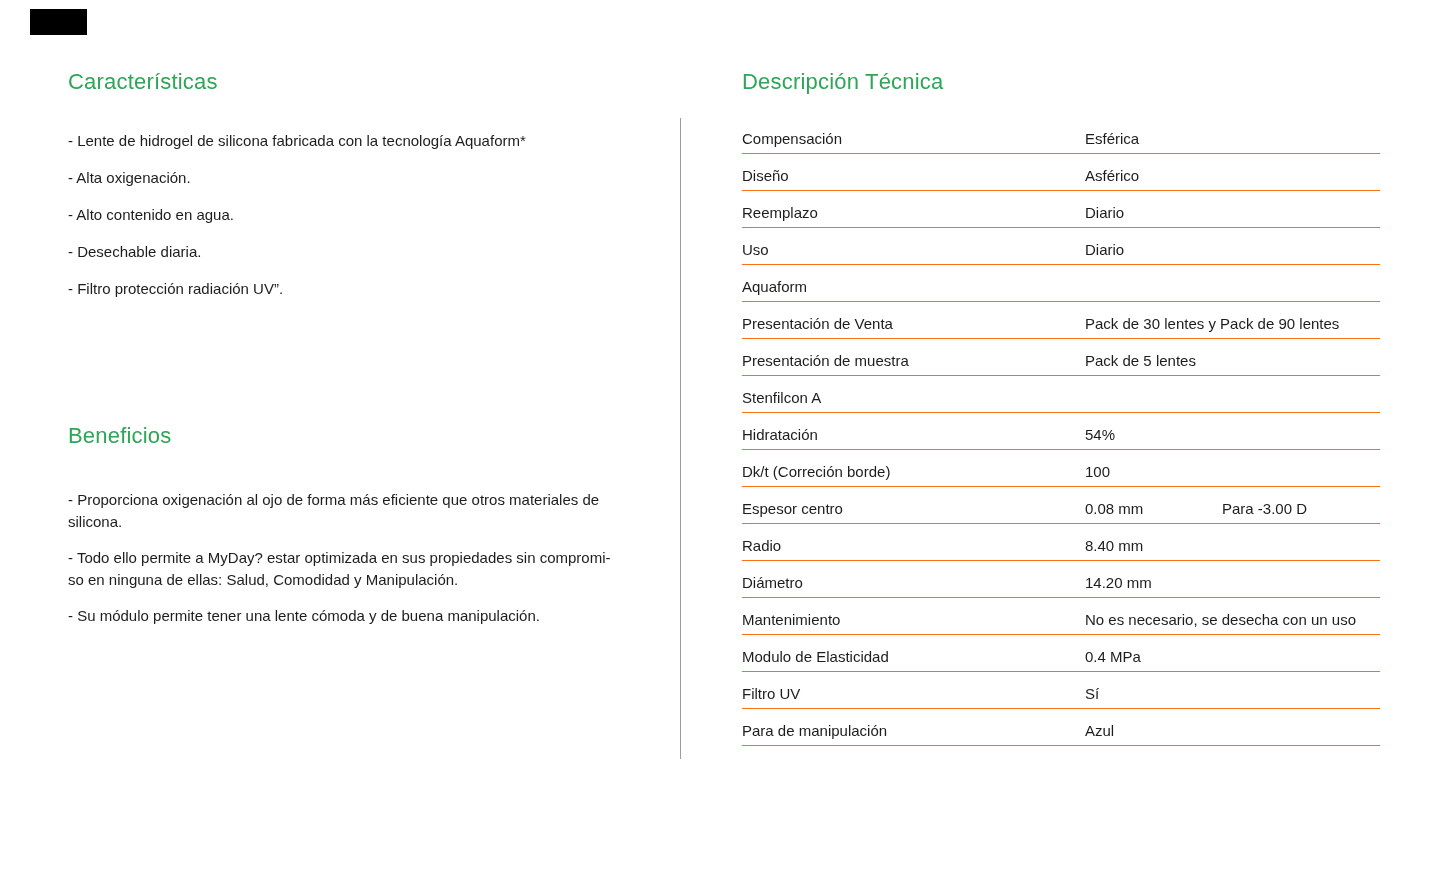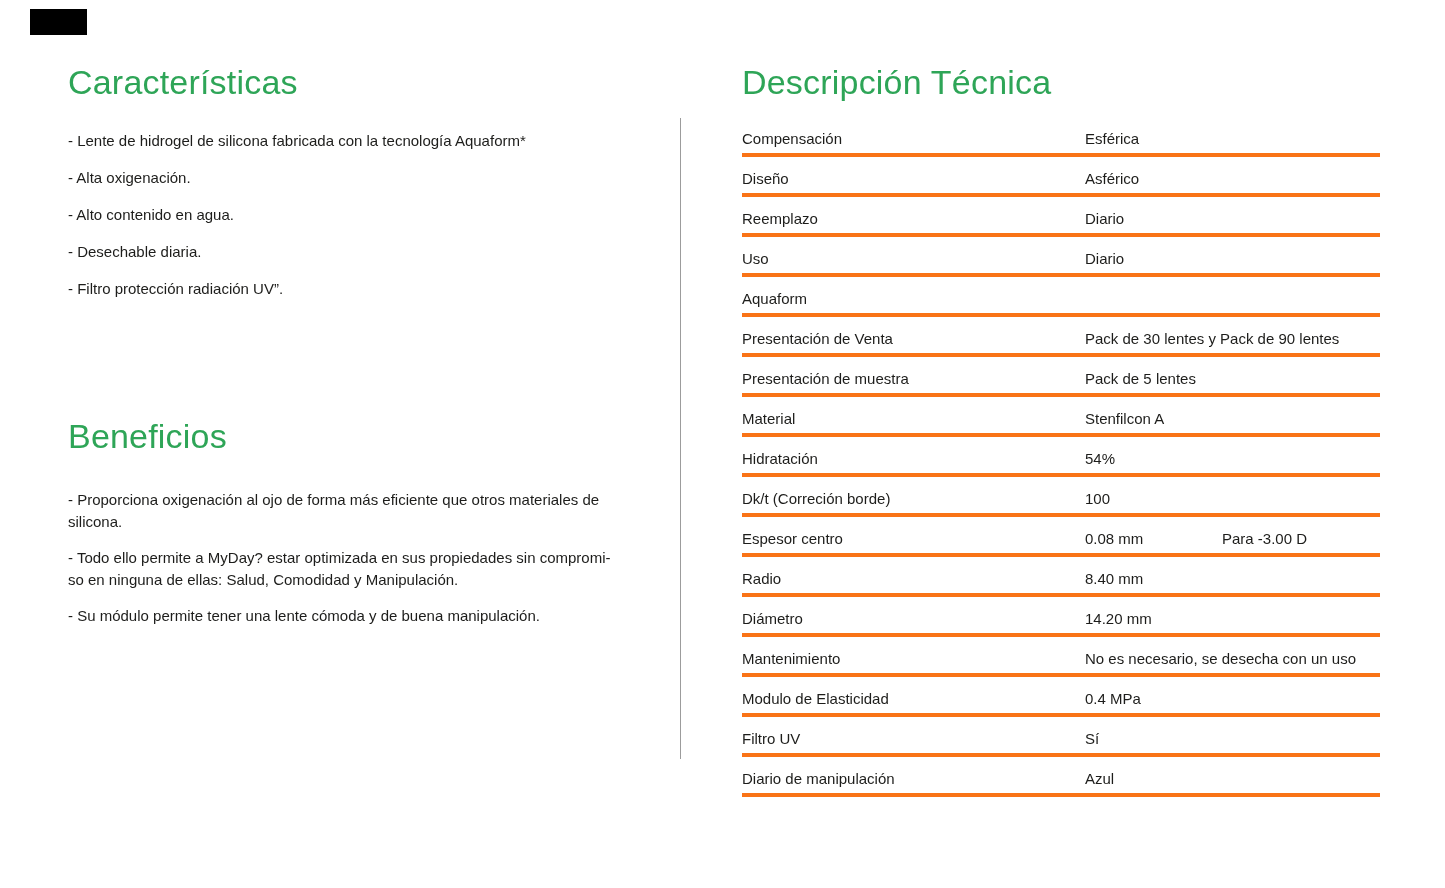--- a/index.html
+++ b/index.html
@@ -18,21 +18,21 @@
   .corner-mark {
     position: absolute;
     left: 30px;
     top: 9px;
     width: 57px;
     height: 26px;
     background: #000000;
   }
   .section-title {
     margin: 0;
-    font-size: 34px;
+    font-size: 22px;
     font-weight: 400;
     line-height: 32px;
     color: #2EA557;
     letter-spacing: 0.2px;
   }
   .caracteristicas {
     position: absolute;
     left: 68px;
     top: 66px;
     width: 612px;
@@ -72,21 +72,21 @@
     top: 66px;
     width: 638px;
   }
   .spec-table {
     margin-top: 19px;
   }
   .spec-row {
     display: flex;
     align-items: baseline;
     padding: 13px 0 5px 0;
-    border-bottom: 4px solid #f97316;
+    border-bottom: 1px solid #f97316;
     font-size: 15px;
     line-height: 18px;
   }
   .spec-label {
     flex: none;
     width: 343px;
   }
   .spec-value {
     flex: 1;
   }
@@ -149,21 +149,20 @@
       </div>
       <div class="spec-row">
         <span class="spec-label">Presentación de Venta</span>
         <span class="spec-value">Pack de 30 lentes y Pack de 90 lentes</span>
       </div>
       <div class="spec-row">
         <span class="spec-label">Presentación de muestra</span>
         <span class="spec-value">Pack de 5 lentes</span>
       </div>
       <div class="spec-row">
-        <span class="spec-label">Material</span>
         <span class="spec-value">Stenfilcon A</span>
       </div>
       <div class="spec-row">
         <span class="spec-label">Hidratación</span>
         <span class="spec-value">54%</span>
       </div>
       <div class="spec-row">
         <span class="spec-label">Dk/t (Correción borde)</span>
         <span class="spec-value">100</span>
       </div>
@@ -186,17 +185,17 @@
       </div>
       <div class="spec-row">
         <span class="spec-label">Modulo de Elasticidad</span>
         <span class="spec-value">0.4 MPa</span>
       </div>
       <div class="spec-row">
         <span class="spec-label">Filtro UV</span>
         <span class="spec-value">Sí</span>
       </div>
       <div class="spec-row">
-        <span class="spec-label">Diario de manipulación</span>
+        <span class="spec-label">Para de manipulación</span>
         <span class="spec-value">Azul</span>
       </div>
     </div>
 </section>
 
 </body></html>

